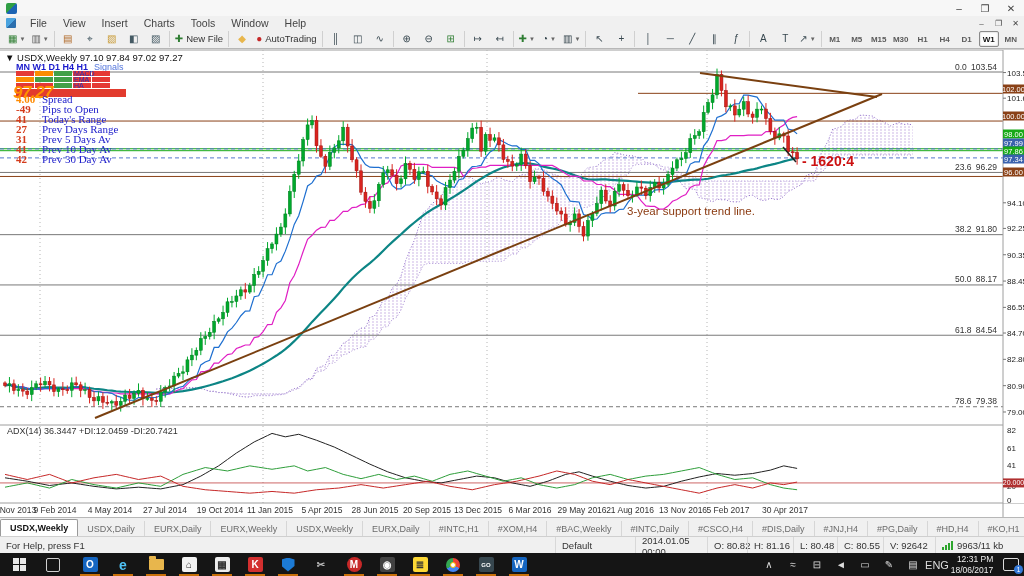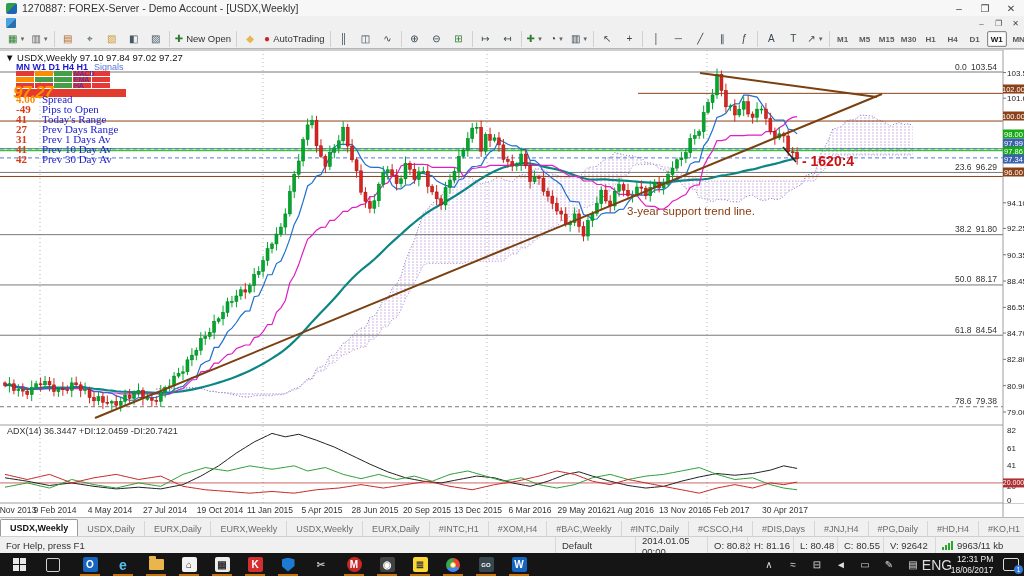--- a/index.html
+++ b/index.html
@@ -66,30 +66,38 @@
   .tray{position:absolute;top:0;height:23px;display:flex;align-items:center;justify-content:center;color:#ddd;font-size:10px;}
   #clock{color:#eee;font-size:8.5px;text-align:right;line-height:1.2;}
   #notif{width:14px;height:11px;border:1px solid #ddd;border-radius:2px;position:relative;}
   #notif .badge{position:absolute;right:-5px;bottom:-4px;width:9px;height:9px;border-radius:50%;background:#3579d8;color:#fff;font-size:6.5px;display:flex;align-items:center;justify-content:center;}
 </style>
 </head>
 <body>
 
 <div id="titlebar" class="abs">
   <span class="appicon"></span>
-  <span>1270887: FOREX-Server - Demo Account - [USDX,Weekly]</span>
   <span class="wctrls" id="titlectrls">
       <span class="wctrl">–</span>
       <span class="wctrl">❐</span>
       <span class="wctrl">✕</span>
     </span>
 </div>
 
 <div id="menubar" class="abs">
   <span class="mdiicon"></span>
+  <span id="menuitems" style="display:flex;height:100%">
+      <span class="menu-item">File</span>
+      <span class="menu-item">View</span>
+      <span class="menu-item">Insert</span>
+      <span class="menu-item">Charts</span>
+      <span class="menu-item">Tools</span>
+      <span class="menu-item">Window</span>
+      <span class="menu-item">Help</span>
+    </span>
   <span class="wctrls" id="mdictrls">
       <span class="wctrl mdictrl">–</span>
       <span class="wctrl mdictrl">❐</span>
       <span class="wctrl mdictrl">✕</span>
     </span>
 </div>
 
 <div id="toolbar" class="abs">
     <span class="tgroup">
       <span class="tbtn">
@@ -114,21 +122,21 @@
       <span class="tbtn">
         <span style="color: rgb(69, 90, 100);">◧</span>
       </span>
       <span class="tbtn">
         <span style="color: rgb(69, 90, 100);">▨</span>
       </span>
     </span>
     <span class="tgroup">
       <span class="tbtn">
         <span style="color: rgb(46, 125, 50);">✚</span>
-        <span class="cap">New Open</span>
+        <span class="cap">New File</span>
       </span>
     </span>
     <span class="tgroup">
       <span class="tbtn">
         <span style="color: rgb(232, 182, 76);">◆</span>
       </span>
       <span class="tbtn">
         <span style="color: rgb(198, 40, 40);">●</span>
         <span class="cap">AutoTrading</span>
       </span>
@@ -724,21 +732,21 @@
         <span class="siglabel" style="top: -1px;">HA</span>
       </div>
     </div>
   <div class="ovl" id="sigbanner"></div>
   <div class="ovl" id="bigprice">97.27</div>
   <div id="statrows">
       <div class="statrow" style="top: 44px;"><span class="statval" style="color: rgb(255, 138, 0);">4.00</span><span class="statlab">Spread</span></div>
       <div class="statrow" style="top: 54px;"><span class="statval" style="color: rgb(212, 58, 26);">-49</span><span class="statlab">Pips to Open</span></div>
       <div class="statrow" style="top: 64px;"><span class="statval" style="color: rgb(212, 58, 26);">41</span><span class="statlab">Today's Range</span></div>
       <div class="statrow" style="top: 74px;"><span class="statval" style="color: rgb(212, 58, 26);">27</span><span class="statlab">Prev Days Range</span></div>
-      <div class="statrow" style="top: 84px;"><span class="statval" style="color: rgb(212, 58, 26);">31</span><span class="statlab">Prev 1 Days Av</span></div>
+      <div class="statrow" style="top: 84px;"><span class="statval" style="color: rgb(212, 58, 26);">31</span><span class="statlab">Prev 5 Days Av</span></div>
       <div class="statrow" style="top: 94px;"><span class="statval" style="color: rgb(212, 58, 26);">41</span><span class="statlab">Prev 10 Day Av</span></div>
       <div class="statrow" style="top: 104px;"><span class="statval" style="color: rgb(212, 58, 26);">42</span><span class="statlab">Prev 30 Day Av</span></div>
     </div>
   <div class="ovl" id="ann-price">- 1620:4</div>
   <div class="ovl" id="ann-trend">3-year support trend line.</div>
   <div class="ovl" id="splitter"></div>
 </div>
 
 <div id="tabbar" class="abs">
   <span style="width:3px"></span>
@@ -747,21 +755,21 @@
       <span class="tab">USDX,Daily</span>
       <span class="tab">EURX,Daily</span>
       <span class="tab">EURX,Weekly</span>
       <span class="tab">USDX,Weekly</span>
       <span class="tab">EURX,Daily</span>
       <span class="tab">#INTC,H1</span>
       <span class="tab">#XOM,H4</span>
       <span class="tab">#BAC,Weekly</span>
       <span class="tab">#INTC,Daily</span>
       <span class="tab">#CSCO,H4</span>
-      <span class="tab">#DIS,Days</span>
+      <span class="tab">#DIS,Daily</span>
       <span class="tab">#JNJ,H4</span>
       <span class="tab">#PG,Daily</span>
       <span class="tab">#HD,H4</span>
       <span class="tab">#KO,H1</span>
       <span class="tab">#T,H4</span>
     </span>
 
 </div>
 
 <div id="statusbar" class="abs">
@@ -848,21 +856,21 @@
       </div>
     </div>
   <div id="tbtray">
       <div class="tray" style="left: 758px; width: 22px;">∧</div>
       <div class="tray" style="left: 782px; width: 22px;">≈</div>
       <div class="tray" style="left: 806px; width: 22px;">⊟</div>
       <div class="tray" style="left: 830px; width: 22px;">◄</div>
       <div class="tray" style="left: 854px; width: 22px;">▭</div>
       <div class="tray" style="left: 878px; width: 22px;">✎</div>
       <div class="tray" style="left: 902px; width: 22px;">▤</div>
-      <div class="tray" style="left: 926px; width: 22px; font-size: 14px;">ENG</div>
+      <div class="tray" style="left: 926px; width: 22px; font-size: 11px;">ENG</div>
     </div>
   <div class="tray" style="left:948px;width:48px">
     <div id="clock">
         <div>12:31 PM</div>
         <div>18/06/2017</div>
       </div>
   </div>
   <div class="tray" style="left:998px;width:26px">
     <span id="notif">
         <span class="badge">1</span>

